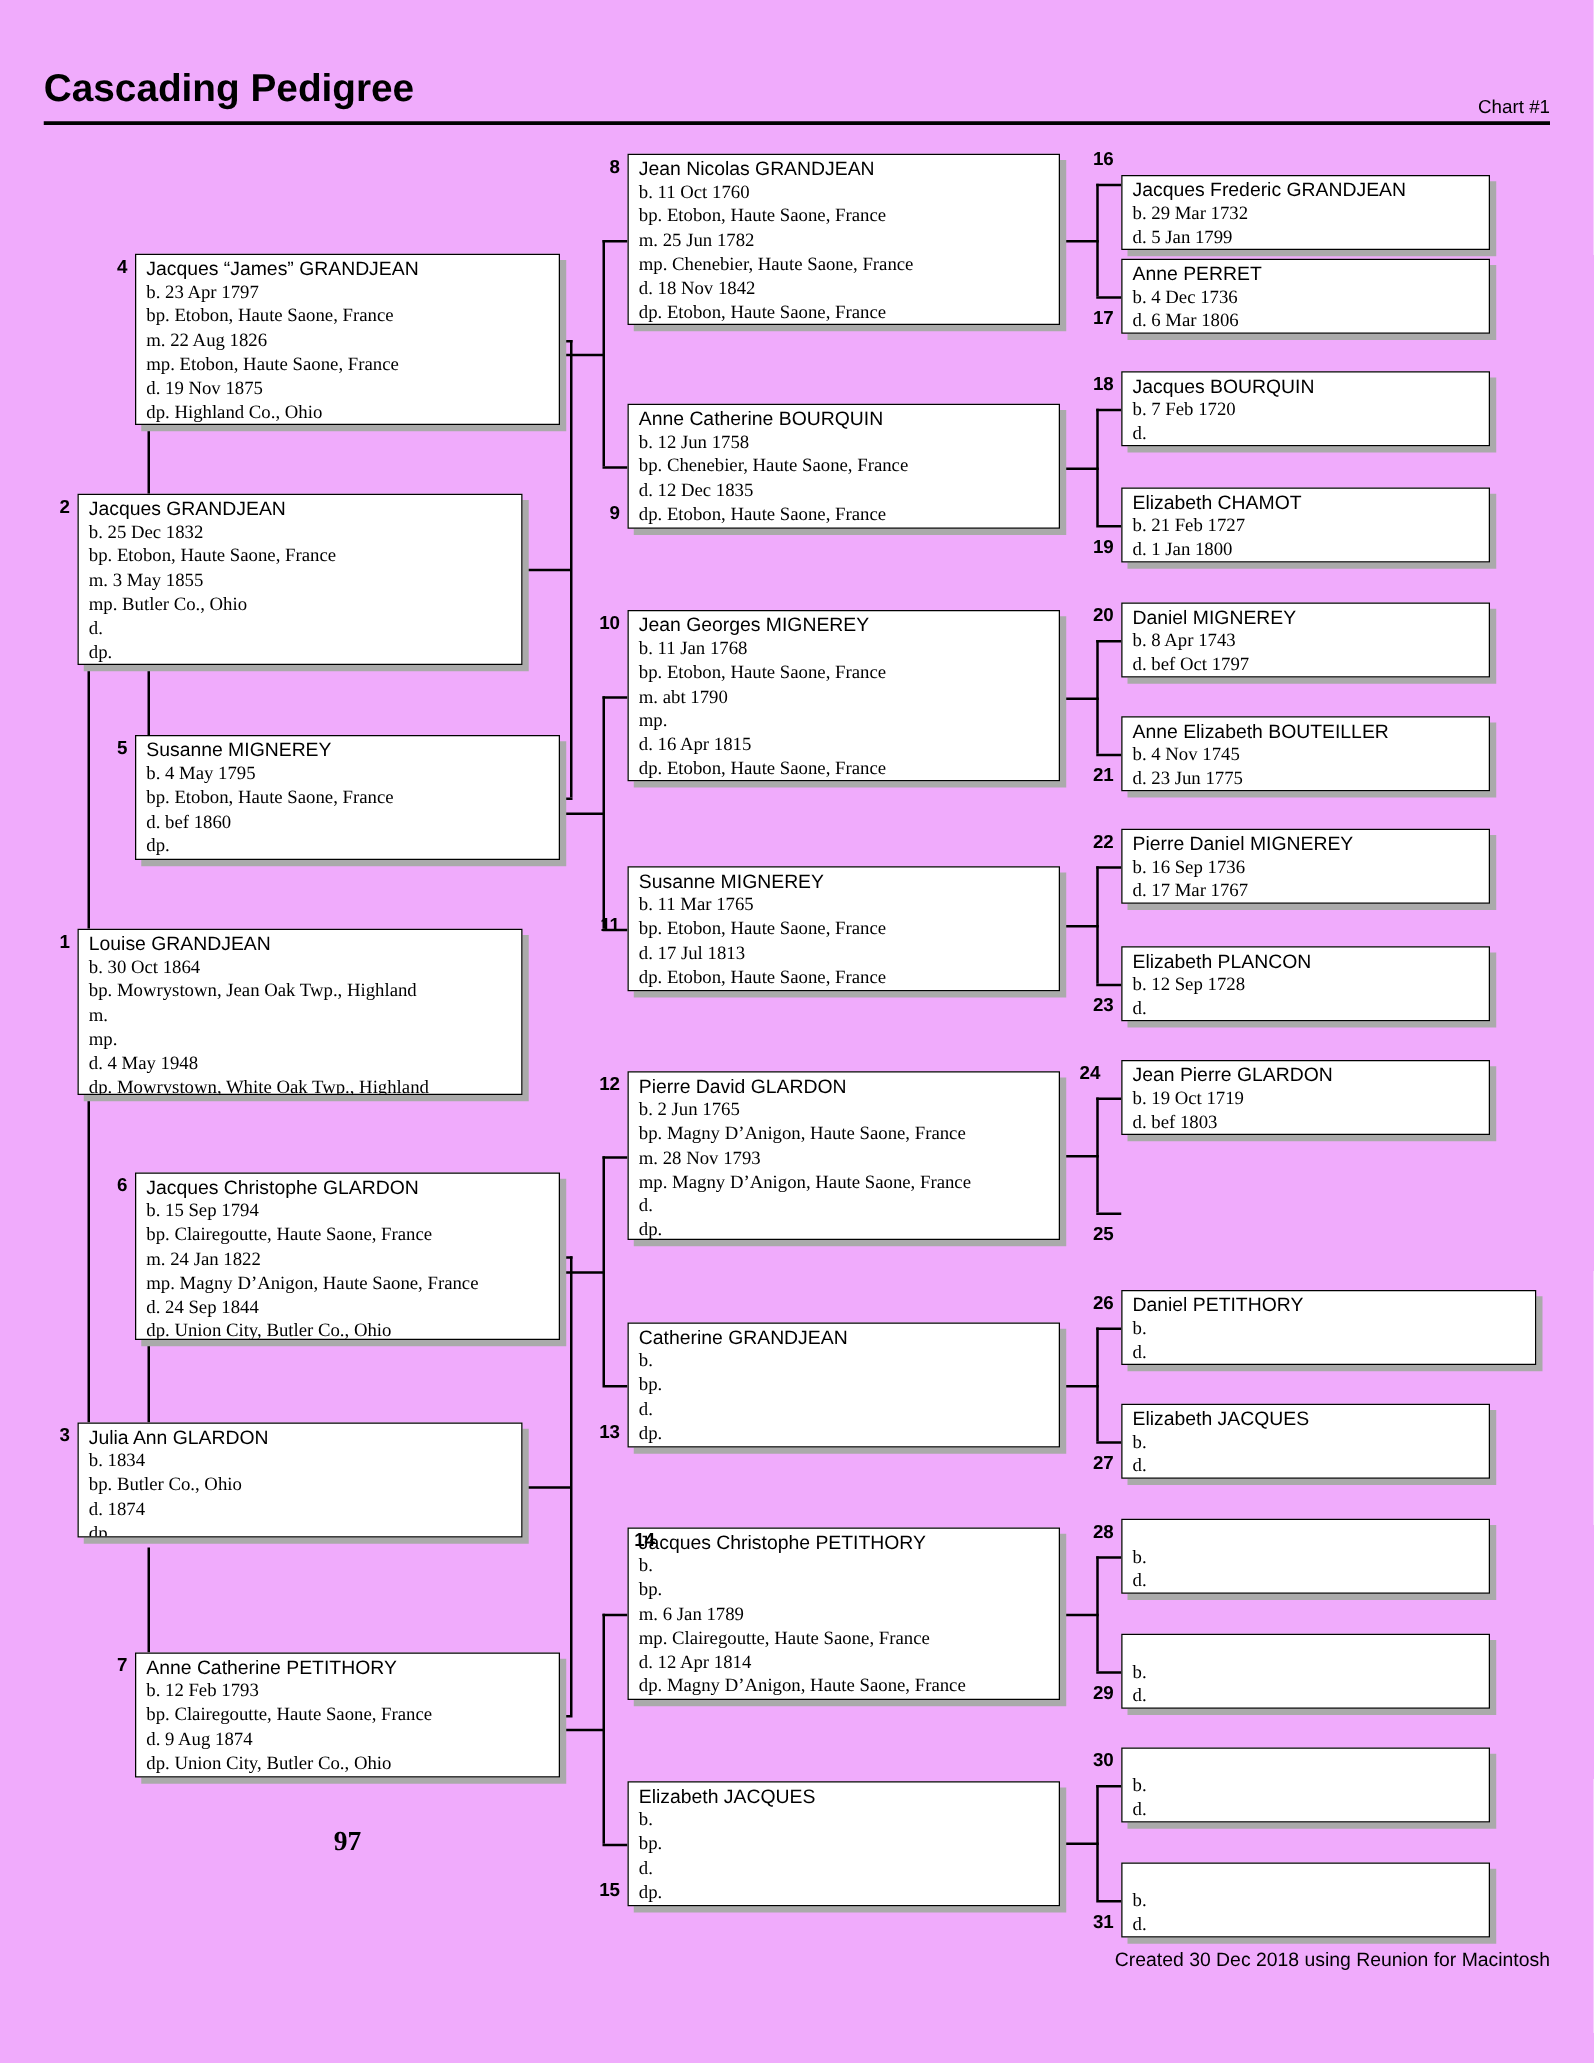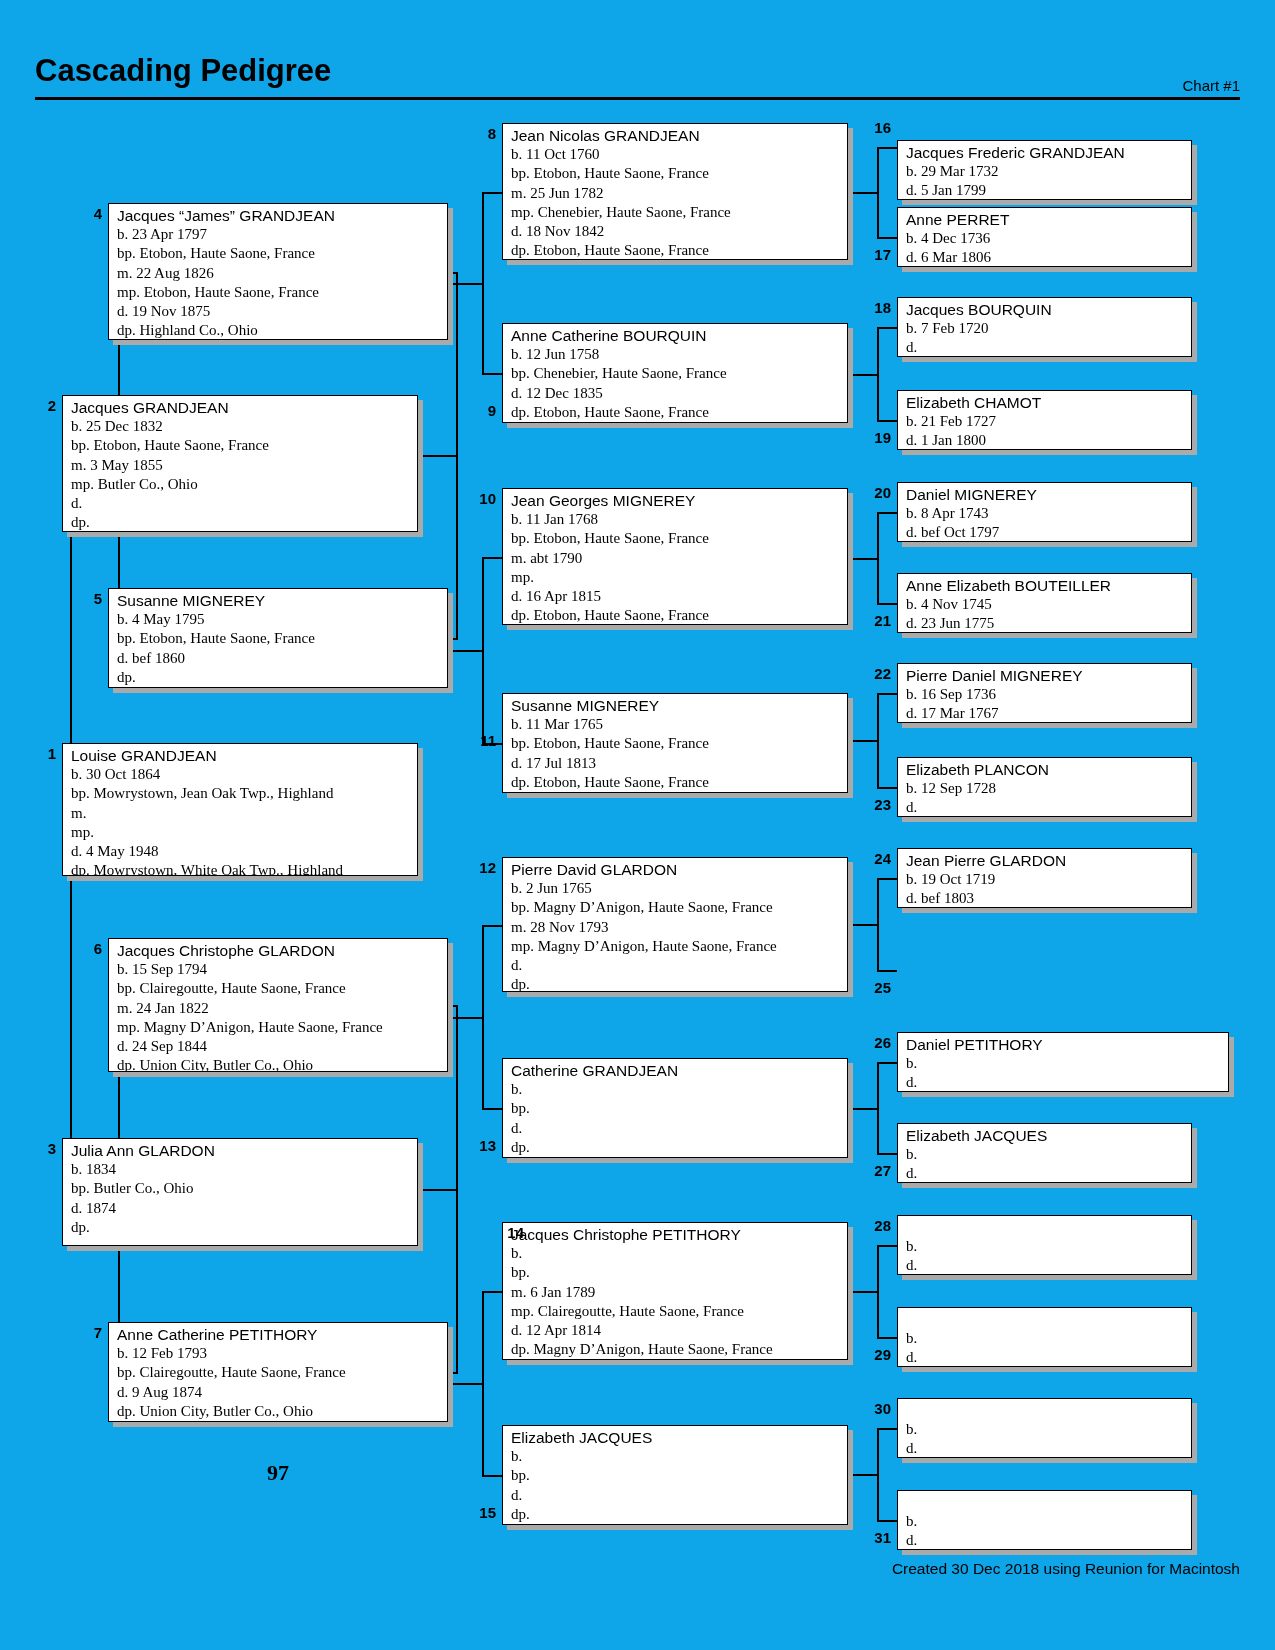--- a/index.html
+++ b/index.html
@@ -1,16 +1,16 @@
 <!DOCTYPE html>
 <html><head>
 <meta charset="utf-8">
 <style>
   html,body{margin:0;padding:0;background:#ffffff;}
-  #chart{position:relative;width:1275px;height:1650px;background:#0ea5e9;
+  #chart{position:relative;width:1275px;height:1650px;background:#f0abfc;
          font-family:"Liberation Sans",sans-serif;color:#000;overflow:hidden;}
   .title{position:absolute;left:35px;top:53px;font-size:31px;font-weight:bold;}
   .chartlabel{position:absolute;top:77px;right:35px;font-size:15px;}
   .rule{position:absolute;left:35px;top:97px;width:1205px;height:3px;background:#000;}
   .pbox{position:absolute;background:#fff;border:1.5px solid #000;
         box-shadow:5px 5px 0 #aaaaaa;box-sizing:border-box;
         padding:2px 0 0 8px;overflow:hidden;z-index:2;}
   .pname{font-family:"Liberation Sans",sans-serif;font-size:15.5px;line-height:19.2px;white-space:nowrap;}
   .pline{font-family:"Liberation Serif",serif;font-size:15px;line-height:19.2px;white-space:nowrap;}
   .pnum{position:absolute;font-weight:bold;font-size:15px;width:38px;text-align:right;z-index:3;}
@@ -41,21 +41,21 @@
     <div class="pbox" style="left: 62px; top: 395px; width: 356px; height: 137px;">
       <div class="pname">Jacques GRANDJEAN</div>
       <div class="pline">b. 25 Dec 1832</div>
       <div class="pline">bp. Etobon, Haute Saone, France</div>
       <div class="pline">m. 3 May 1855</div>
       <div class="pline">mp. Butler Co., Ohio</div>
       <div class="pline">d.</div>
       <div class="pline">dp.</div>
     </div>
     <div class="pnum" style="left: 18px; top: 397px;">2</div>
-    <div class="pbox" style="left: 62px; top: 1138px; width: 356px; height: 108px;">
+    <div class="pbox" style="left: 62px; top: 1138px; width: 356px; height: 92px;">
       <div class="pname">Julia Ann GLARDON</div>
       <div class="pline">b. 1834</div>
       <div class="pline">bp. Butler Co., Ohio</div>
       <div class="pline">d. 1874</div>
       <div class="pline">dp.</div>
     </div>
     <div class="pnum" style="left: 18px; top: 1140px;">3</div>
     <div class="pbox" style="left: 108px; top: 203px; width: 340px; height: 137px;">
       <div class="pname">Jacques “James” GRANDJEAN</div>
       <div class="pline">b. 23 Apr 1797</div>
@@ -210,21 +210,21 @@
       <div class="pname">Elizabeth PLANCON</div>
       <div class="pline">b. 12 Sep 1728</div>
       <div class="pline">d.</div>
     </div>
     <div class="pnum" style="left: 853px; top: 796px;">23</div>
     <div class="pbox" style="left: 897px; top: 848px; width: 295px; height: 60px;">
       <div class="pname">Jean Pierre GLARDON</div>
       <div class="pline">b. 19 Oct 1719</div>
       <div class="pline">d. bef 1803</div>
     </div>
-    <div class="pnum" style="left: 853px; top: 850px;">24</div>
+    <div class="pnum" style="left: 853px; top: 850px; text-align: center;">24</div>
     <div class="pnum" style="left: 853px; top: 979px;">25</div>
     <div class="pbox" style="left: 897px; top: 1032px; width: 332px; height: 60px;">
       <div class="pname">Daniel PETITHORY</div>
       <div class="pline">b.</div>
       <div class="pline">d.</div>
     </div>
     <div class="pnum" style="left: 853px; top: 1034px;">26</div>
     <div class="pbox" style="left: 897px; top: 1123px; width: 295px; height: 60px;">
       <div class="pname">Elizabeth JACQUES</div>
       <div class="pline">b.</div>

